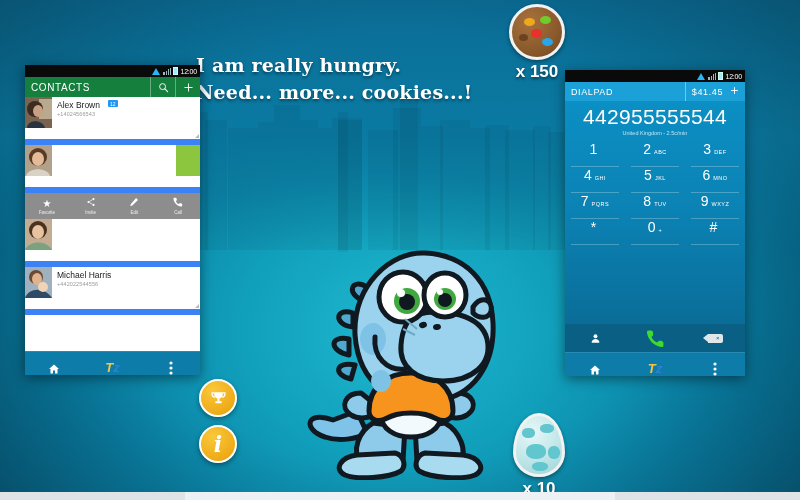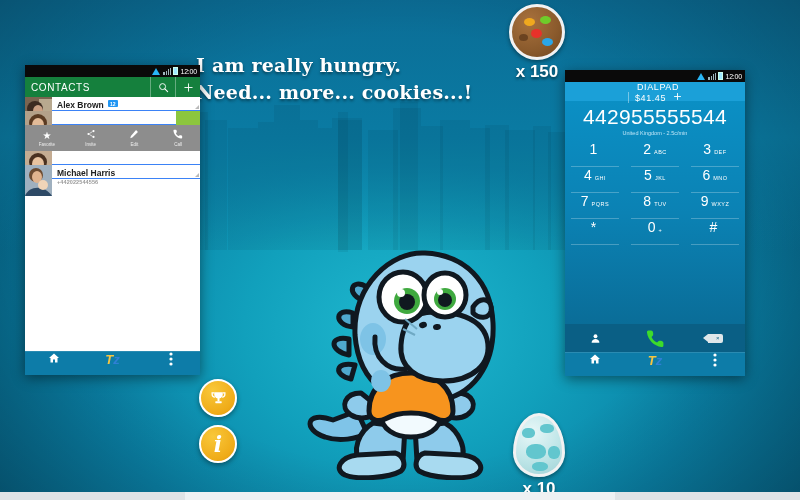--- a/index.html
+++ b/index.html
@@ -113,21 +113,21 @@
     height:20px; background:#15803d; display:flex; align-items:center;
     color:#fff; font-size:10px; letter-spacing:0.6px; padding-left:6px;
   }
   .c-header .title { flex:1; }
   .c-header .act {
     width:25px; height:20px; display:flex; align-items:center; justify-content:center;
     border-left:1px solid rgba(255,255,255,0.35); font-size:13px;
   }
   .c-body { height:calc(100% - 20px - 12px - 24px); background:#fff; position:relative; overflow:hidden; }
 
-  .crow { display:flex; height:14px; border-bottom:1px solid #3b82f6; position:relative; background:#fff;font-weight:bold; }
+  .crow { display:flex; height:48px; border-bottom:6px solid #3b82f6; position:relative; background:#fff; }
   .avatar { width:27px; height:31px; flex:0 0 27px; background-size:cover; position:relative; overflow:hidden; }
   .crow .info { flex:1; padding:3px 0 0 5px; position:relative; }
   .cname { font-size:8.5px; color:#212121; }
   .cnum  { font-size:5.5px; color:#9a9a9a; margin-top:1px; letter-spacing:0.1px; }
   .badge {
     display:inline-block; background:#2196f3; color:#fff; font-size:5px;
     padding:0.5px 2px; border-radius:1px; margin-left:4px; vertical-align:1.5px;
   }
   .corner {
     position:absolute; right:1px; bottom:1px; width:0; height:0;
@@ -139,34 +139,34 @@
 
   .c-actions {
     height:26px; background:#8d8d8d; display:flex; align-items:center;
     position:relative; z-index:3;
   }
   .c-actions .item { flex:1; text-align:center; color:#fff; }
   .c-actions .item .ic { font-size:10px; line-height:11px; display:block; }
   .c-actions .item .lb { font-size:4.5px; opacity:0.85; display:block; margin-top:1px; }
 
   .navbar {
-    height:24px; background:#0d7ca8; display:flex; align-items:flex-start;
+    height:24px; background:#0d7ca8; display:flex; align-items:flex-end;
     border-top:1px solid rgba(255,255,255,0.12);
   }
   .navbar .nitem { flex:1; display:flex; align-items:center; justify-content:center; color:#fff; }
   .navbar .home { font-size:12px; }
   .navbar .dots { font-size:11px; letter-spacing:0; }
   .tzlogo { font-weight:700; font-size:13px; font-style:italic; }
   .tzlogo .t { color:#f5c542; }
   .tzlogo .z { color:#2f7fd6; }
 
   
   .d-header {
     height:19px; background:#1ba0d8; display:flex; align-items:center;
-    color:#fff; font-size:9px; letter-spacing:0.6px; padding-left:6px;flex-direction:column;
+    color:#fff; font-size:9px; letter-spacing:0.6px; padding-left:6px;
   }
   .d-header .title { flex:1; }
   .d-header .bal {
     border-left:1px solid rgba(255,255,255,0.4); padding:0 6px; height:19px;
     display:flex; align-items:center; gap:7px; font-size:9px;
   }
   .d-body {
     height:calc(100% - 19px - 12px - 24px - 28px);
     background:linear-gradient(180deg,#0b8fc4 0%, #0b82b4 50%, #0a6d98 100%);
     padding-top:4px;

